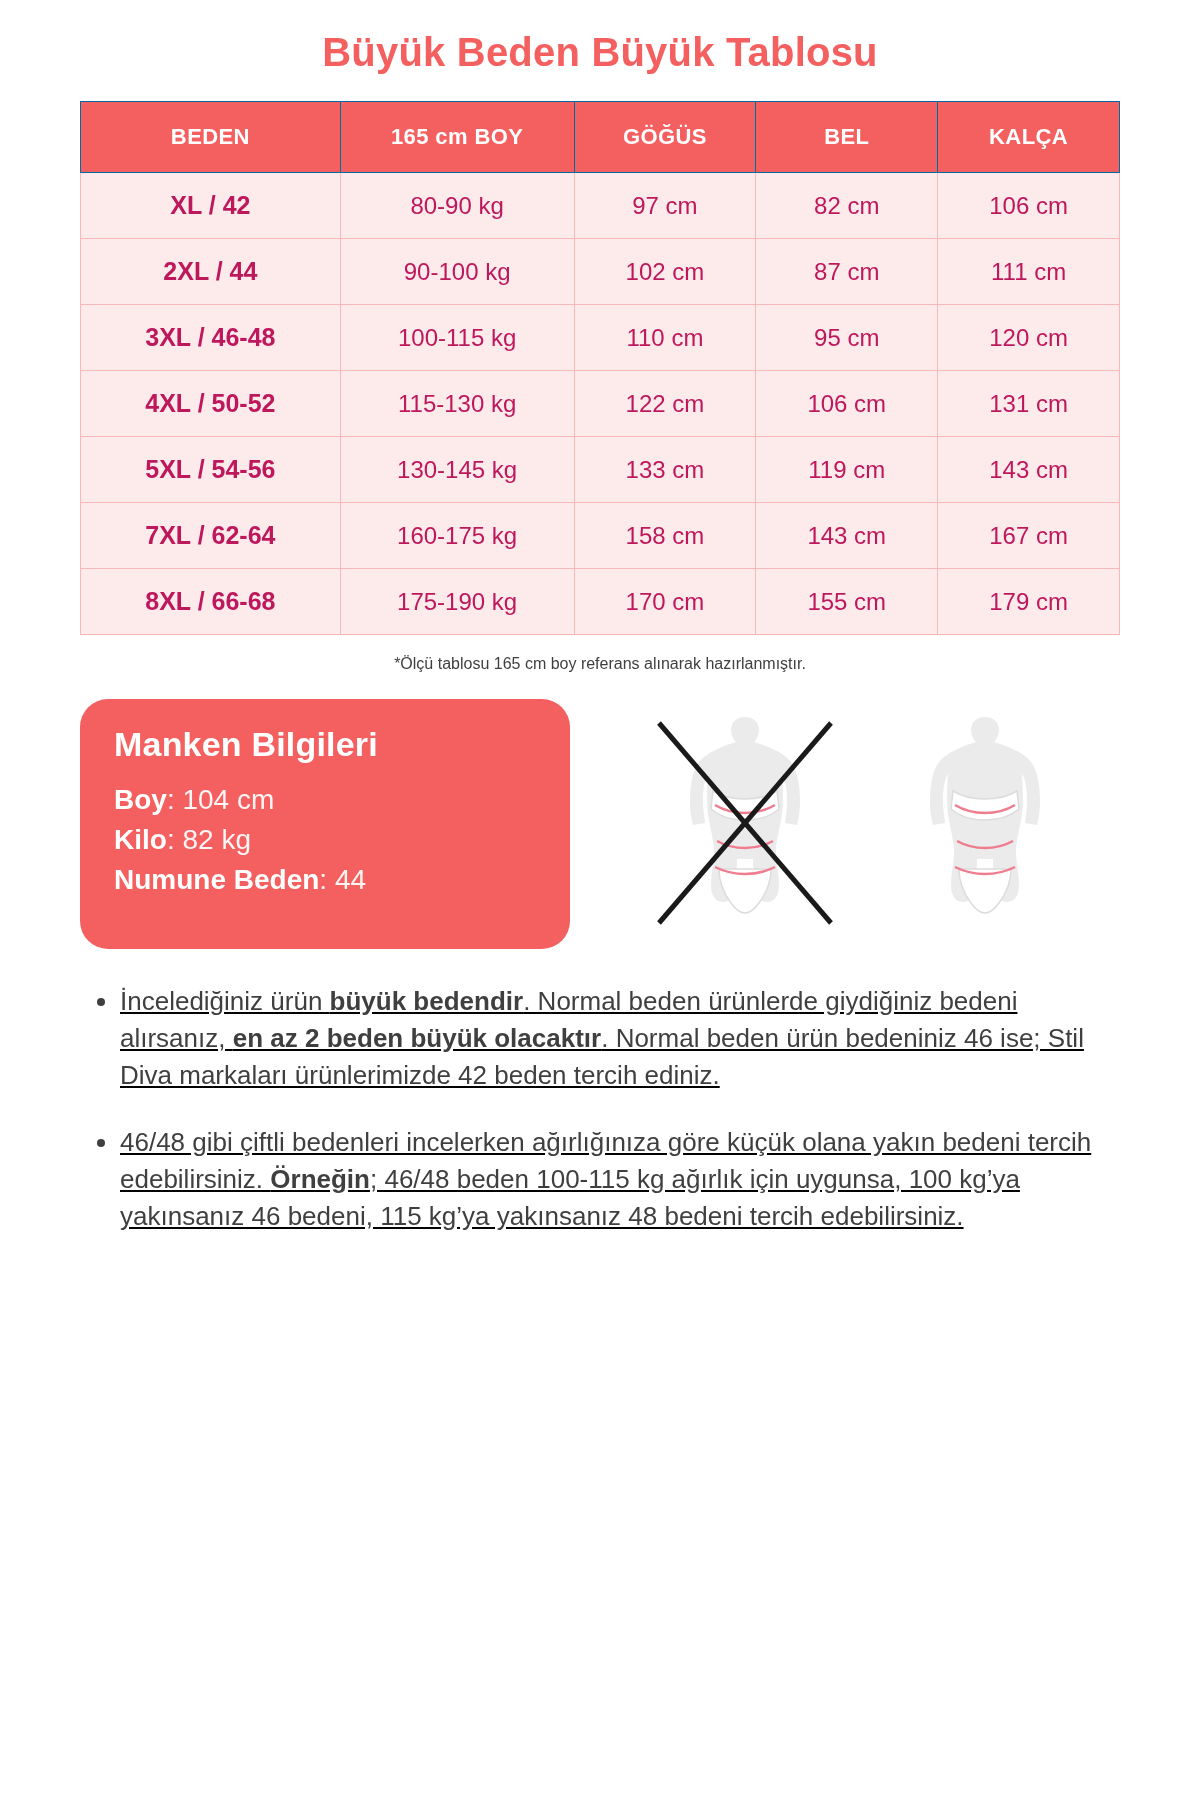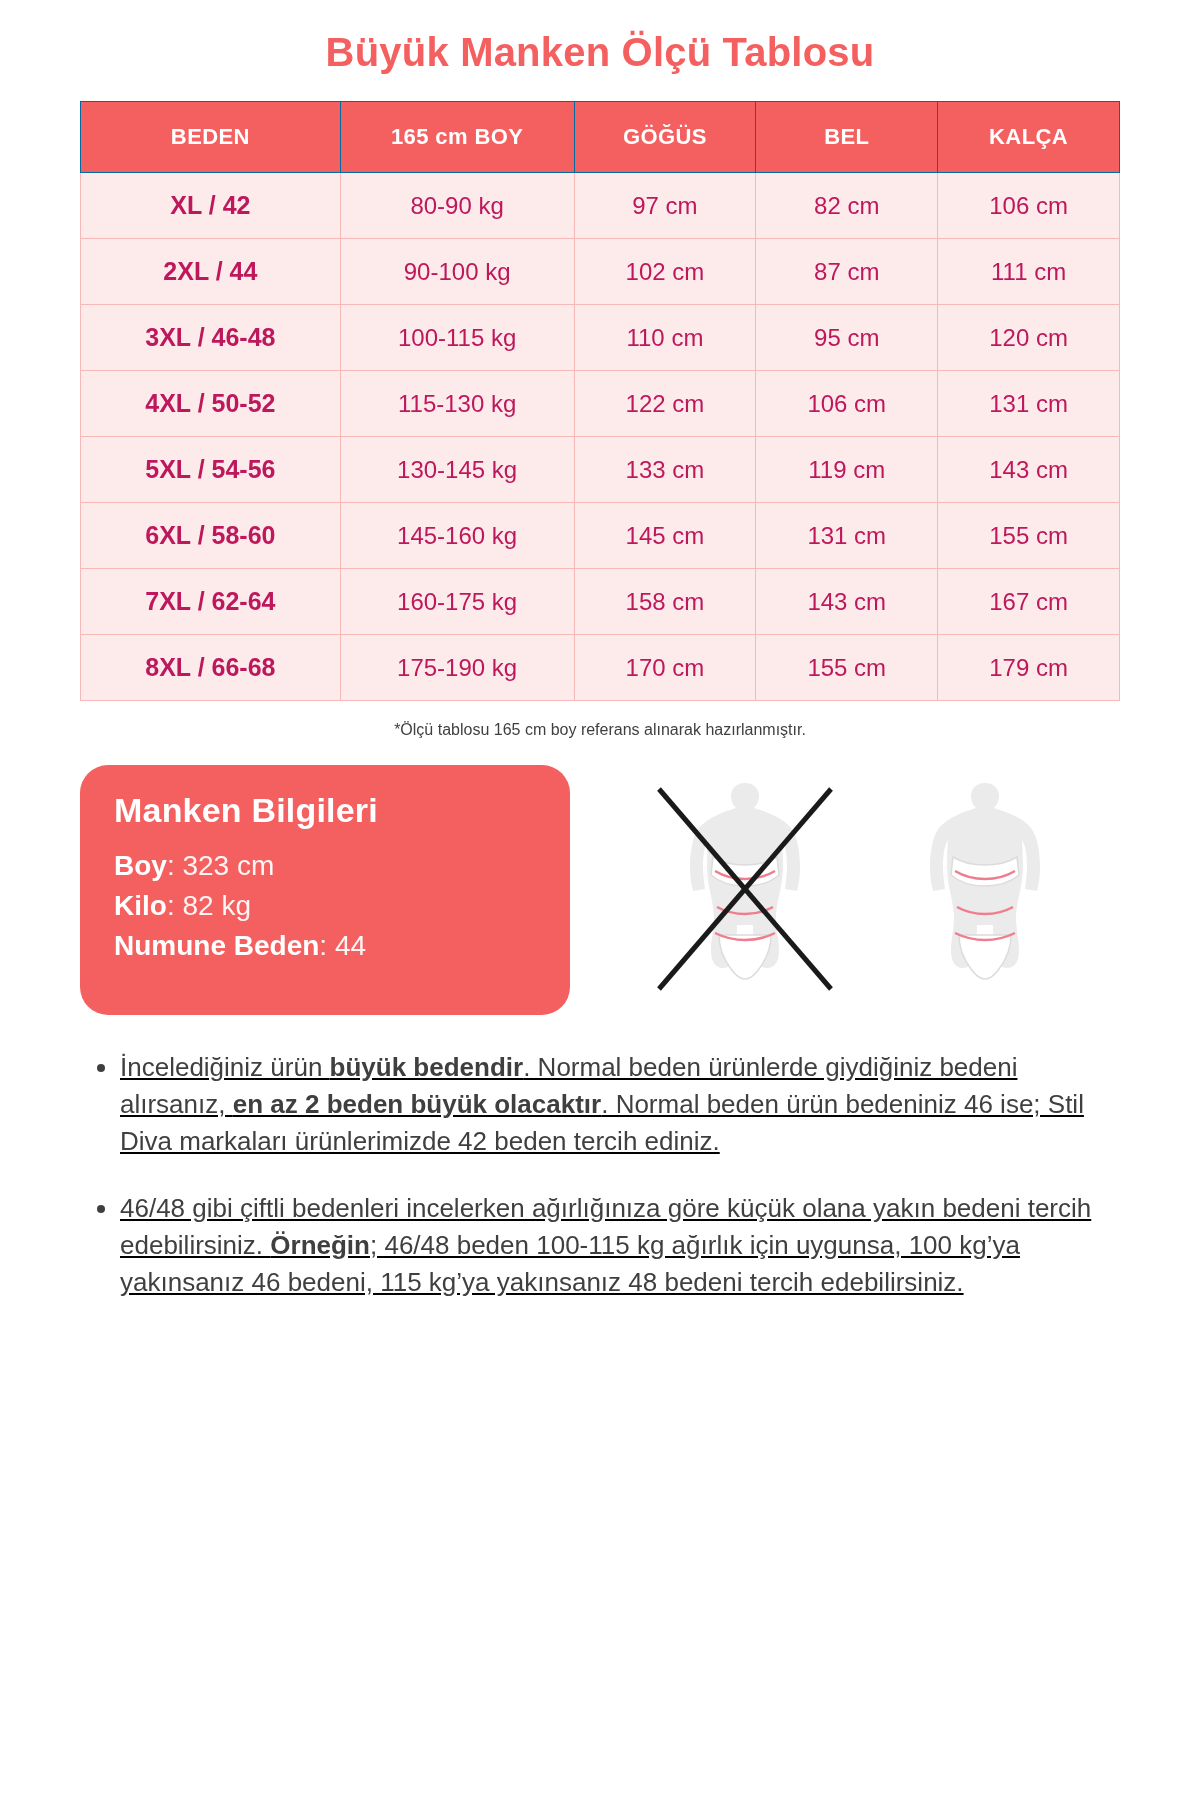--- a/index.html
+++ b/index.html
@@ -126,21 +126,21 @@
   }
   ul.bullets li b { font-weight: bold; }
   ::marker { color: #3f3f3f; }
 </style>
 </head>
 <body>
 
 <div class="page">
   <div class="wrap">
 
-    <h1 class="title">Büyük Manken Ölçü Tablosu</h1>
+    <h1 class="title">Büyük Beden Büyük Tablosu</h1>
 
     <table class="size-table">
       <colgroup>
         <col class="c1">
           <col class="c2">
           <col class="c3">
           <col class="c4">
           <col class="c5">
       </colgroup>
       <thead>
@@ -182,27 +182,20 @@
             <td>131 cm</td>
           </tr>
           <tr>
             <td class="sz">5XL / 54-56</td>
             <td>130-145 kg</td>
             <td>133 cm</td>
             <td>119 cm</td>
             <td>143 cm</td>
           </tr>
           <tr>
-            <td class="sz">6XL / 58-60</td>
-            <td>145-160 kg</td>
-            <td>145 cm</td>
-            <td>131 cm</td>
-            <td>155 cm</td>
-          </tr>
-          <tr>
             <td class="sz">7XL / 62-64</td>
             <td>160-175 kg</td>
             <td>158 cm</td>
             <td>143 cm</td>
             <td>167 cm</td>
           </tr>
           <tr>
             <td class="sz">8XL / 66-68</td>
             <td>175-190 kg</td>
             <td>170 cm</td>
@@ -212,21 +205,21 @@
         </tbody>
     </table>
 
     <p class="note">*Ölçü tablosu 165 cm boy referans alınarak hazırlanmıştır.</p>
 
     <div class="mid">
 
       <div class="model-card">
         <h2>Manken Bilgileri</h2>
         <div id="model-rows">
-            <div class="model-row"><b>Boy</b>: <span>323 cm</span></div>
+            <div class="model-row"><b>Boy</b>: <span>104 cm</span></div>
             <div class="model-row"><b>Kilo</b>: <span>82 kg</span></div>
             <div class="model-row"><b>Numune Beden</b>: <span>44</span></div>
           </div>
       </div>
 
       <div class="figures">
 
         <div class="fig">
           <svg width="200" height="230" viewBox="0 0 200 230">
             <g fill="#ebebeb" stroke="none">

